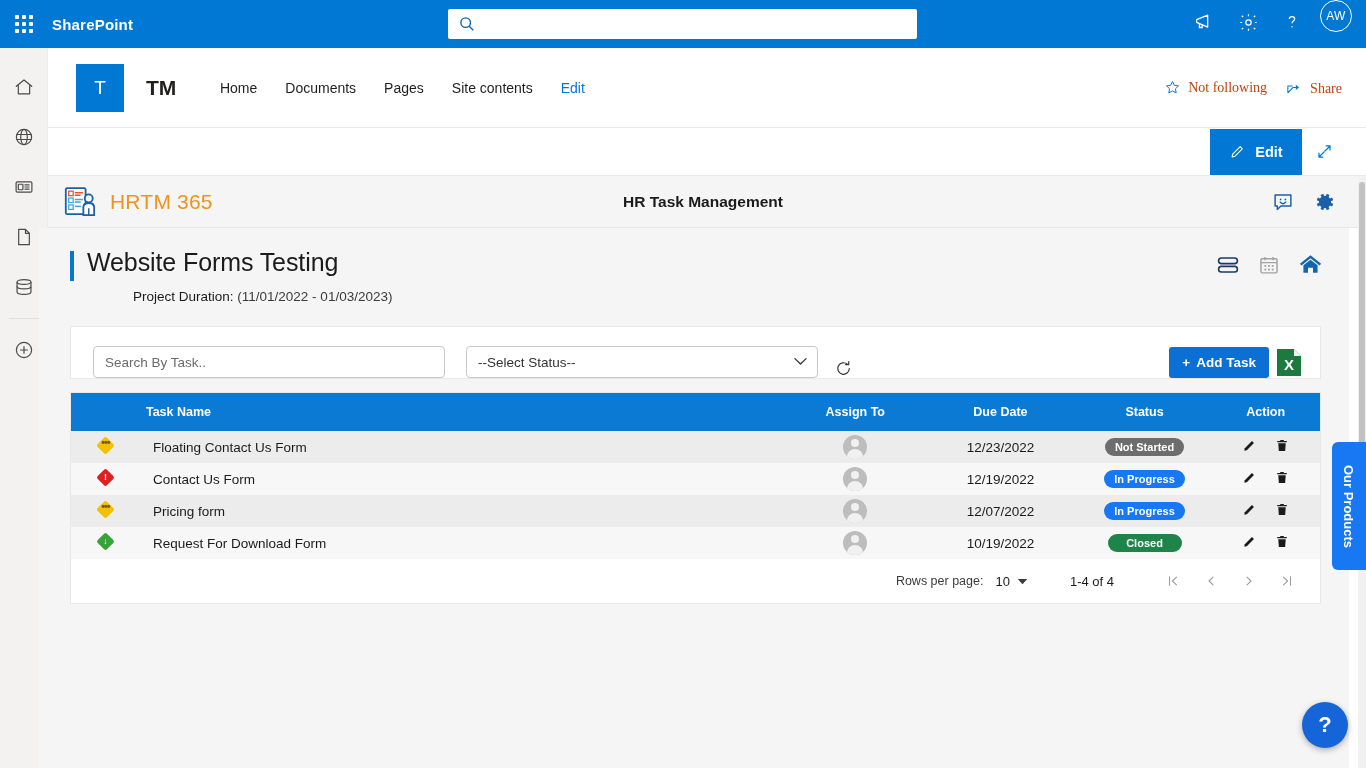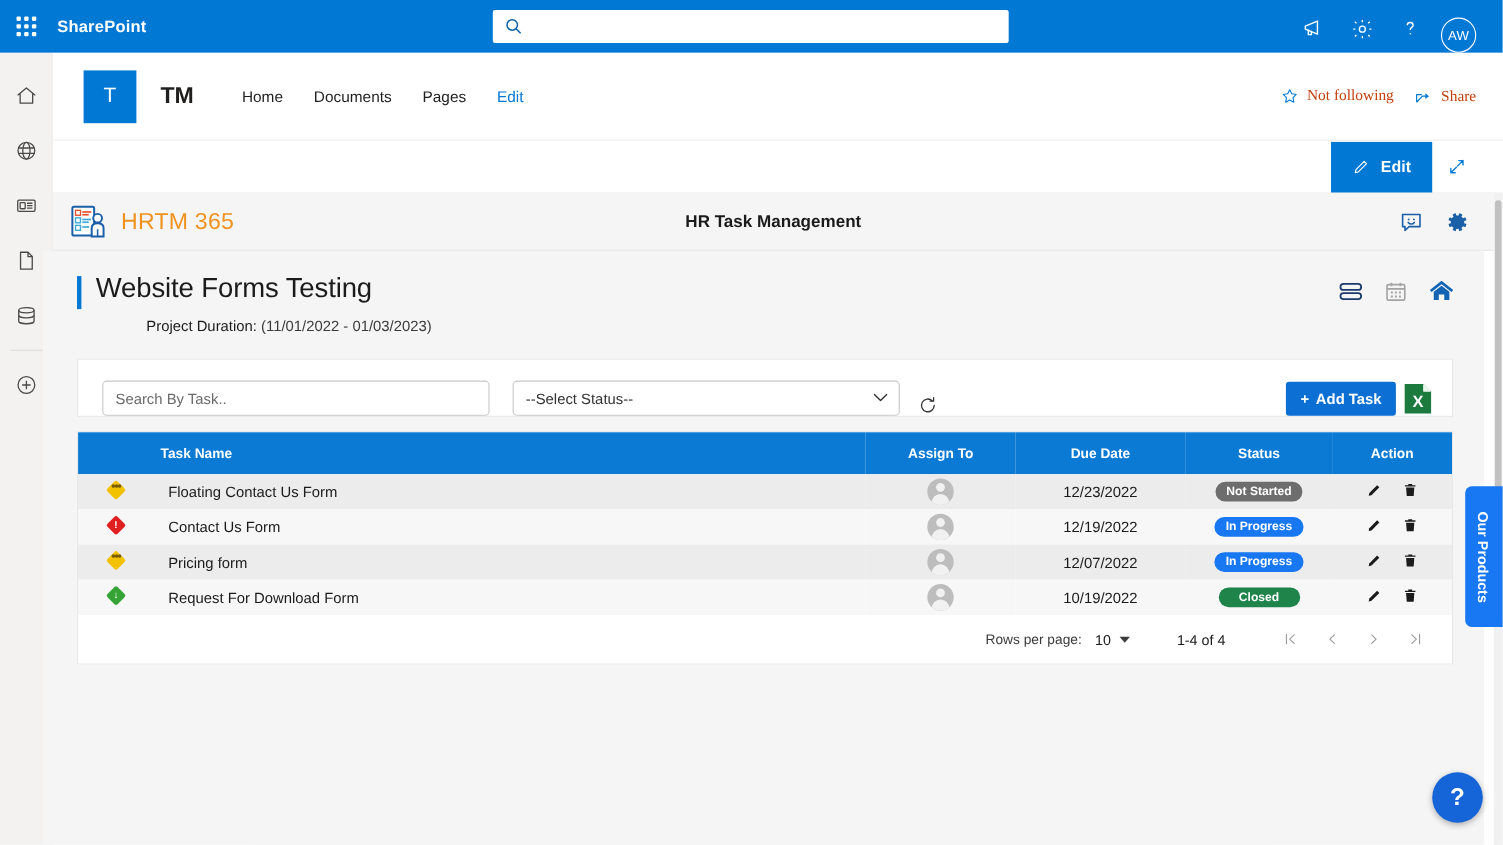--- a/index.html
+++ b/index.html
@@ -30,21 +30,21 @@
     background: #fff; border-radius: 2px; display: flex; align-items: center;
     padding: 0 10px; cursor: text;
   }
   .suite-search .mag { width: 18px; height: 18px; margin-right: 8px; flex: none; }
   .suite-search input {
     border: none; outline: none; font-size: 13.5px; color: #323130;
     font-family: "Liberation Sans", sans-serif; width: 100%; background: transparent;
   }
   .suite-search input::placeholder { color: #605e5c; }
   .suite-right {
-    position: absolute; right: 16px; top: 0; height: 48px; display: flex; align-items: flex-end;
+    position: absolute; right: 6px; top: 0; height: 48px; display: flex; align-items: flex-start;
   }
   .suite-icon {
     width: 44px; height: 44px; display: flex; align-items: center; justify-content: center;
     cursor: pointer;
   }
   .avatar-chip {
     width: 32px; height: 32px; border-radius: 50%; border: 1.5px solid #fff;
     color: #fff; font-size: 12px; display: flex; align-items: center; justify-content: center;
     margin: 0 8px 0 6px; cursor: pointer; letter-spacing: .3px;
   }
@@ -357,20 +357,21 @@
   </div>
 </div>
 
 <div class="site-header">
   <div class="site-logo">T</div>
   <div class="site-title">TM</div>
   <div class="site-nav">
     <a>Home</a>
     <a>Documents</a>
     <a>Pages</a>
+    <a>Site contents</a>
     <a class="edit-link">Edit</a>
   </div>
   <div class="site-header-right">
     <div class="hdr-action">
       <svg width="17" height="17" viewBox="0 0 24 24" fill="none" stroke="#0078d4" stroke-width="1.4">
         <path d="M12 3.6l2.6 5.3 5.8.8-4.2 4.1 1 5.8-5.2-2.8-5.2 2.8 1-5.8L3.6 9.7l5.8-.8z" stroke-linejoin="round"></path>
       </svg>
       <span>Not following</span>
     </div>
     <div class="hdr-action">

